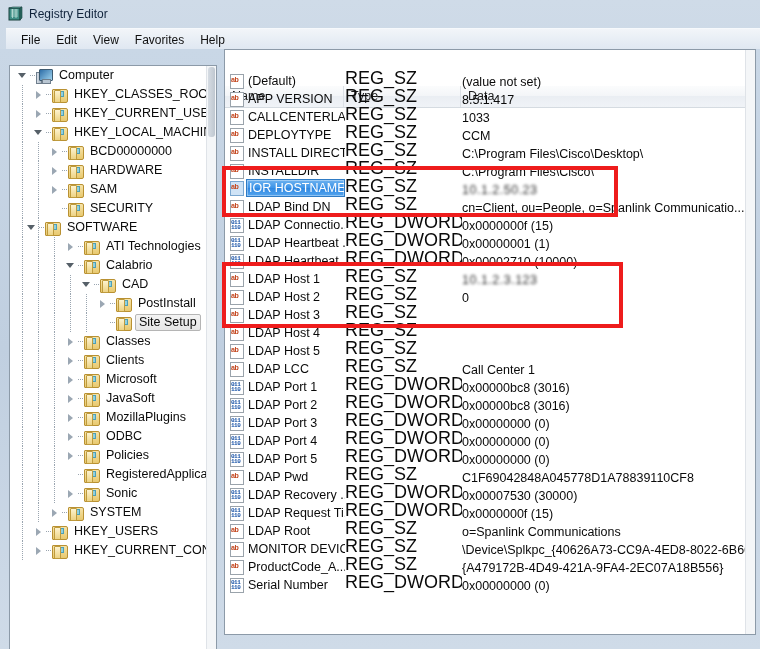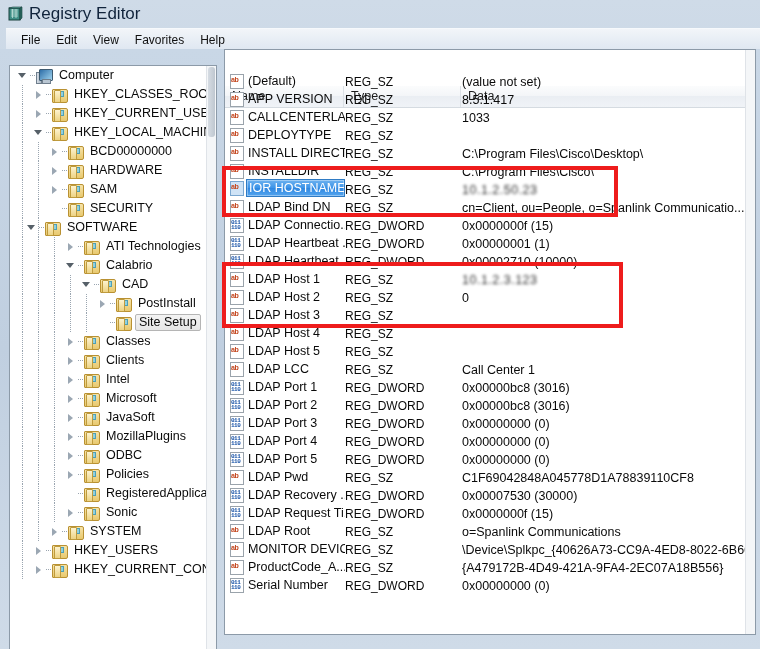--- a/index.html
+++ b/index.html
@@ -12,21 +12,21 @@
   
   #window{
     position:relative;width:760px;height:649px;
     background:linear-gradient(to bottom,#cfdbe8 0%,#c3d2e2 35%,#bdcdde 60%,#d3dfeb 100%);
   }
   #titlebar{
     height:28px;position:relative;display:flex;align-items:center;padding-left:7px;
   }
   #titlebar .app-icon{width:16px;height:16px;position:relative;margin-right:6px;flex:none;}
   #titlebar .title-text{
-    font-size:17px;color:#10233b;white-space:nowrap;
+    font-size:12px;color:#10233b;white-space:nowrap;
   }
   #menubar{
     height:21px;
     background:linear-gradient(to bottom,#f2f5f9 0%,#e8eef5 50%,#dfe7f1 100%);
     border-top:1px solid #f6f9fc;
     display:flex;align-items:center;padding-left:7px;margin-left:6px;
   }
   #menubar .menu-item{
     font-size:12px;color:#111;padding:2px 8px;white-space:nowrap;cursor:default;
   }
@@ -141,21 +141,21 @@
   .lname .txt{
     font-size:12.5px;color:#0a0a0a;line-height:16px;padding:0 2px;
     overflow:hidden;text-overflow:clip;white-space:nowrap;
   }
   .lrow.selected .lname .txt{
     background:linear-gradient(to bottom,#6eb2ef 0%,#3b93e8 50%,#2e86e0 51%,#55a6ef 100%);
     color:#fff;border:1px solid #2f7bc4;padding:0 2px;
     box-shadow:inset 0 0 0 1px rgba(255,255,255,.35);
   }
   .ltype{
-    width:117px;flex:none;font-size:12px;color:#0a0a0a;overflow:hidden;
+    width:117px;flex:none;font-size:18px;color:#0a0a0a;overflow:hidden;
   }
   .ldata{
     flex:1;font-size:12.5px;color:#0a0a0a;overflow:hidden;
     text-overflow:clip;white-space:nowrap;padding-right:4px;
   }
   .ldata.redacted{
     filter:blur(1.6px);opacity:.85;letter-spacing:.5px;
   }
   
   .vicon{width:13px;height:14px;flex:none;position:relative;margin-right:3px;}
@@ -428,33 +428,20 @@
             <span class="vline" style="left: 12px;"></span>
             <span class="vline" style="left: 28px;"></span>
             <span class="vline" style="left: 44px;"></span>
             <span class="twisty collapsed"></span>
             <span class="dots"></span>
             <span class="folder">
               <span class="back"></span>
               <span class="tab"></span>
               <span class="front"></span>
             </span>
-            <span class="tree-label">Intel</span>
-          </div>
-          <div class="tree-row" style="padding-left: 54px;">
-            <span class="vline" style="left: 12px;"></span>
-            <span class="vline" style="left: 28px;"></span>
-            <span class="vline" style="left: 44px;"></span>
-            <span class="twisty collapsed"></span>
-            <span class="dots"></span>
-            <span class="folder">
-              <span class="back"></span>
-              <span class="tab"></span>
-              <span class="front"></span>
-            </span>
             <span class="tree-label">Microsoft</span>
           </div>
           <div class="tree-row" style="padding-left: 54px;">
             <span class="vline" style="left: 12px;"></span>
             <span class="vline" style="left: 28px;"></span>
             <span class="vline" style="left: 44px;"></span>
             <span class="twisty collapsed"></span>
             <span class="dots"></span>
             <span class="folder">
               <span class="back"></span>
@@ -610,20 +597,21 @@
           </div>
           <div class="lrow">
             <div class="lname">
               <span class="vicon sz">
                 <span class="sheet"></span>
                 <span class="glyph">ab</span>
               </span>
               <span class="txt">DEPLOYTYPE</span>
             </div>
             <div class="ltype">REG_SZ</div>
+            <div class="ldata">CCM</div>
           </div>
           <div class="lrow">
             <div class="lname">
               <span class="vicon sz">
                 <span class="sheet"></span>
                 <span class="glyph">ab</span>
               </span>
               <span class="txt">INSTALL DIRECT...</span>
             </div>
             <div class="ltype">REG_SZ</div>

